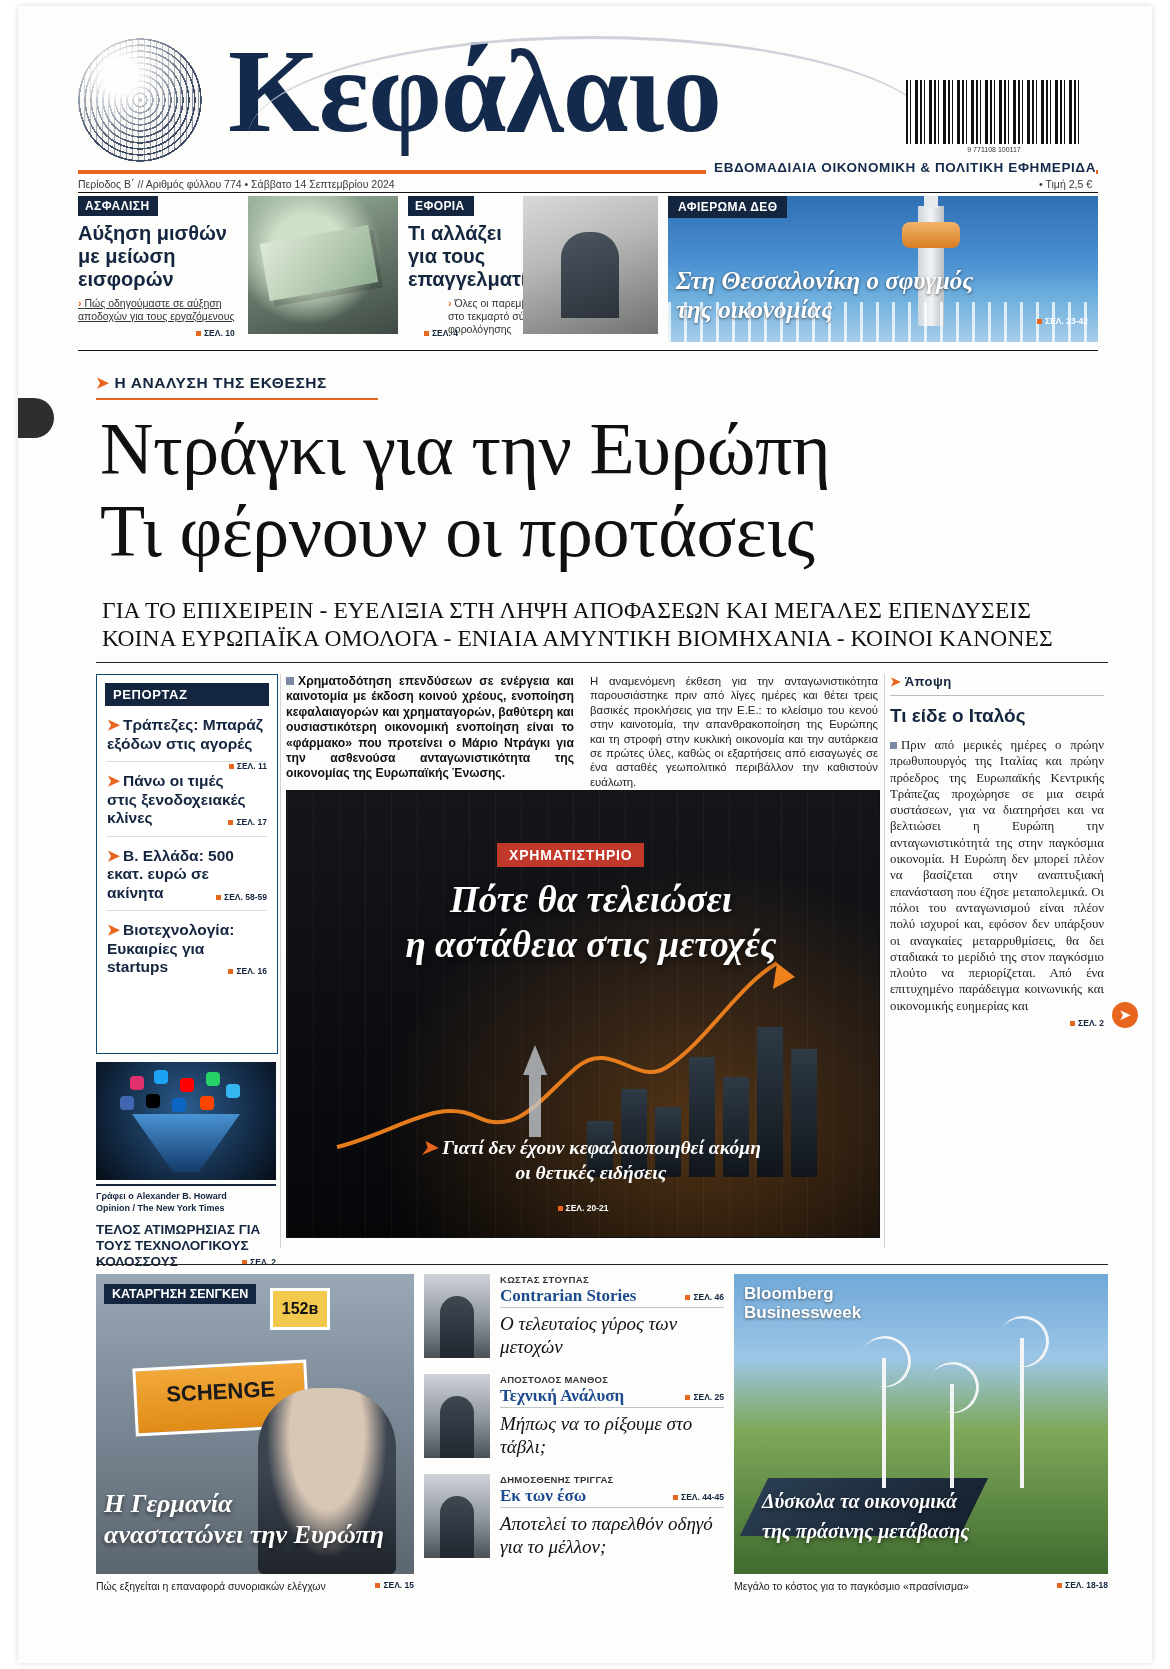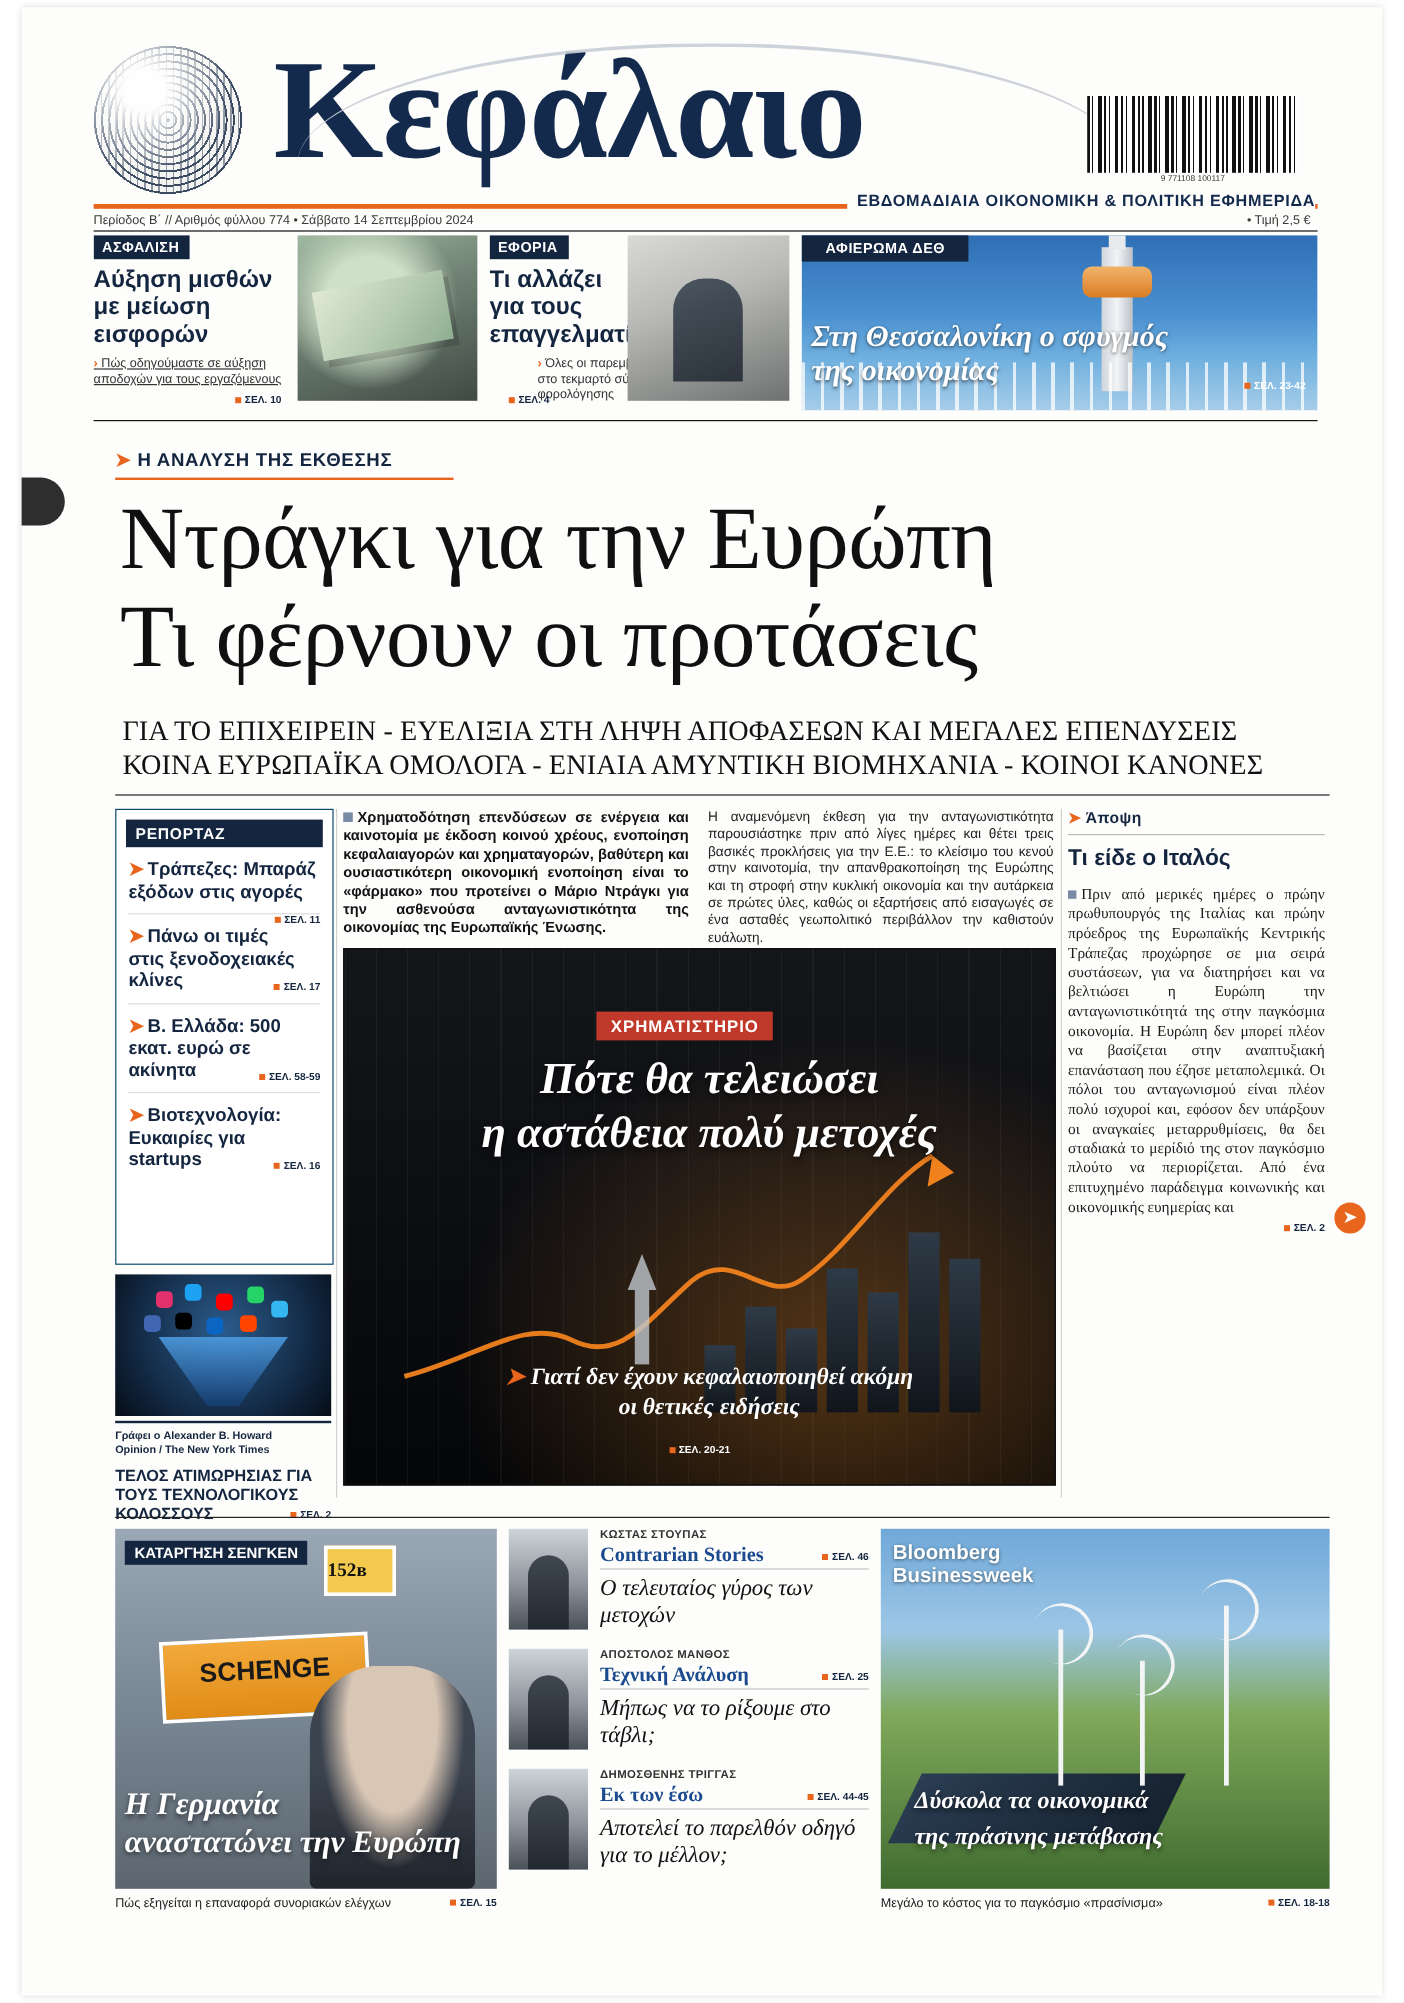--- a/index.html
+++ b/index.html
@@ -126,21 +126,21 @@
   }
   .tower:after{
     content:""; position:absolute; left:6px; top:-14px; width:14px; height:16px;
     background:#e7eaec;
   }
   .flags { position:absolute; left:0; bottom:0; width:430px; height:40px;
     background:repeating-linear-gradient(90deg, rgba(255,255,255,.75) 0 3px, rgba(255,255,255,0) 3px 16px); }
   .t3-kicker {
     position:absolute; left:0; top:0;
     font-family:"Liberation Sans", sans-serif; font-size:12px; font-weight:700;
-    color:#fff; background:#14253f; padding:4px 20px; letter-spacing:.4px;
+    color:#fff; background:#14253f; padding:4px 10px; letter-spacing:.4px;
   }
   .t3-title {
     position:absolute; left:8px; bottom:18px; width:300px;
     font-family:"Liberation Serif", serif; font-style:italic; font-weight:700;
     color:#fff; font-size:25px; line-height:29px; text-shadow:0 1px 3px rgba(0,0,0,.6);
   }
   .t3-sel { position:absolute; right:10px; bottom:16px; color:#fff; }
   .t3-sel .sq { background:#e8651d; }
 
   
@@ -296,22 +296,22 @@
     background:linear-gradient(180deg,#f2a93a,#e08b17); border:3px solid #fff;
     transform:rotate(-3deg);
   }
   .road-sign span {
     display:block; text-align:center; margin-top:12px;
     font-family:"Liberation Sans", sans-serif; font-weight:700; font-size:22px; color:#1a1a1a;
   }
   .small-sign {
     position:absolute; left:174px; top:14px; width:54px; height:36px;
     background:#f2c94c; border:3px solid #fff; color:#111;
-    font-family:Liberation Serif, serif; font-weight:700; font-size:16px;
-    text-align:left; line-height:36px;
+    font-family:Liberation Sans, sans-serif; font-weight:700; font-size:16px;
+    text-align:center; line-height:36px;
   }
   .head-silh {
     position:absolute; right:18px; bottom:0; width:138px; height:186px;
     background:radial-gradient(ellipse at 50% 25%, #d9c7b5 0 38%, rgba(0,0,0,0) 62%),
       linear-gradient(180deg,#3c4450 45%, #20252c 100%);
     border-radius:60px 60px 6px 6px;
   }
   .b1-title {
     position:absolute; left:8px; top:214px; width:300px;
     font-family:"Liberation Serif", serif; font-style:italic; font-weight:700;
@@ -518,21 +518,21 @@
         </div>
         <svg class="curve" viewBox="0 0 520 230" preserveAspectRatio="none">
           <path d="M10,200 C70,185 110,150 150,170 C190,190 215,150 250,120 C285,92 310,140 340,120 C380,94 410,40 450,16" fill="none" stroke="#f0821e" stroke-width="4" opacity="0.95"></path>
           <path d="M450,16 l-4,26 l22,-12 z" fill="#f0821e"></path>
           <path d="M196,128 l12,-30 l12,30 z" fill="#bfc6cc" opacity=".8"></path>
           <rect x="202" y="128" width="12" height="62" fill="#bfc6cc" opacity=".8"></rect>
         </svg>
         <div class="feat-tag">ΧΡΗΜΑΤΙΣΤΗΡΙΟ</div>
         <div class="feat-title">
           <div>Πότε θα τελειώσει</div>
-          <div>η αστάθεια πολύ μετοχές</div>
+          <div>η αστάθεια στις μετοχές</div>
         </div>
         <div class="feat-foot">
           <span class="tri">➤</span> <span>Γιατί δεν έχουν κεφαλαιοποιηθεί ακόμη</span>
           <div>οι θετικές ειδήσεις</div>
         </div>
         <div class="sel feat-sel"><span class="sq"></span><span>ΣΕΛ. 20-21</span></div>
       </div>
     </div>
 
     <div class="colC">

